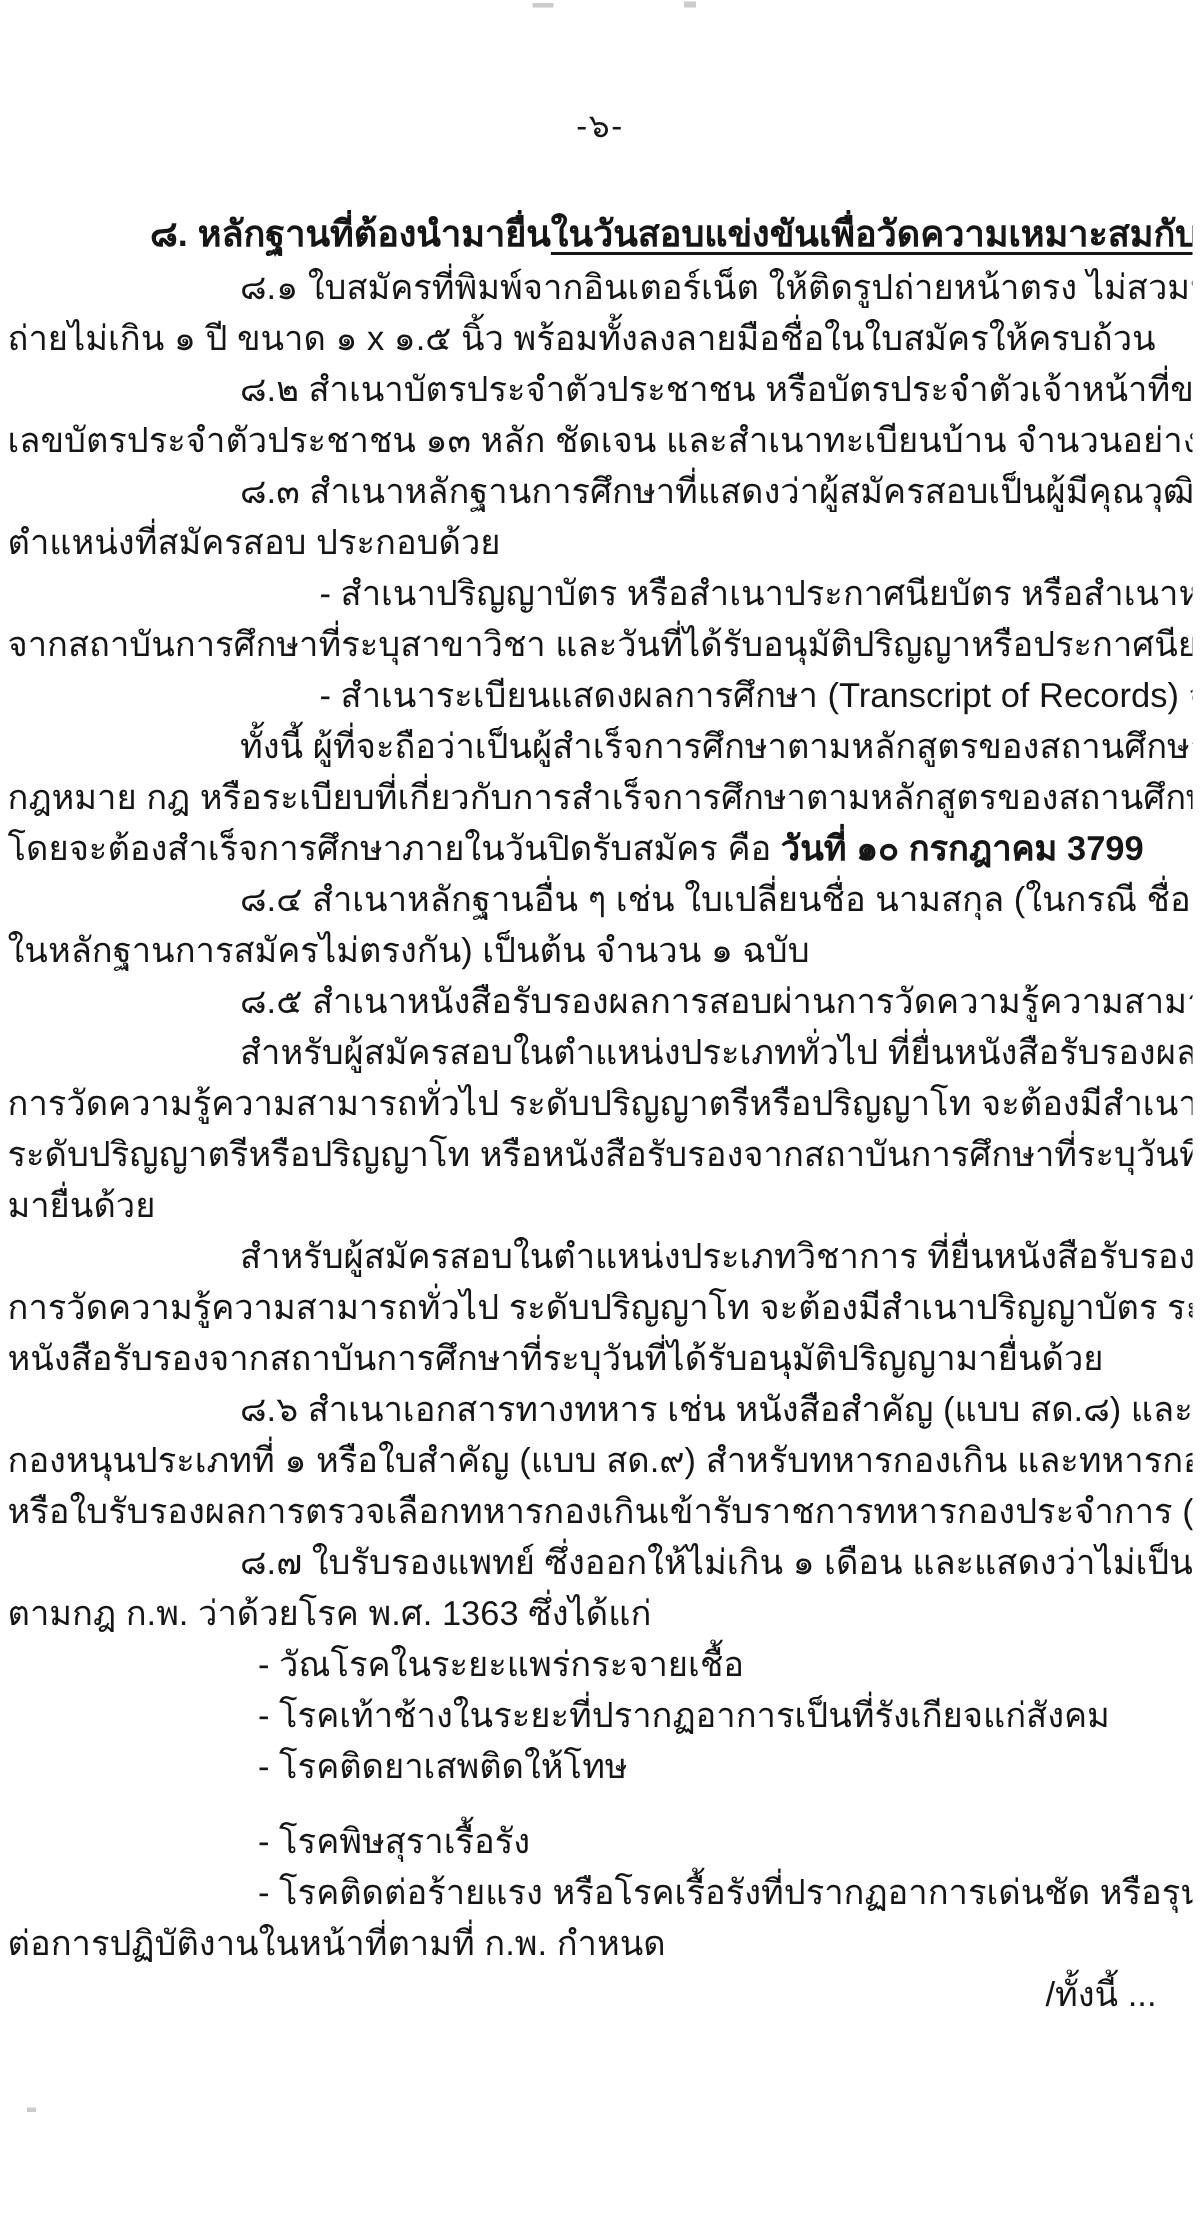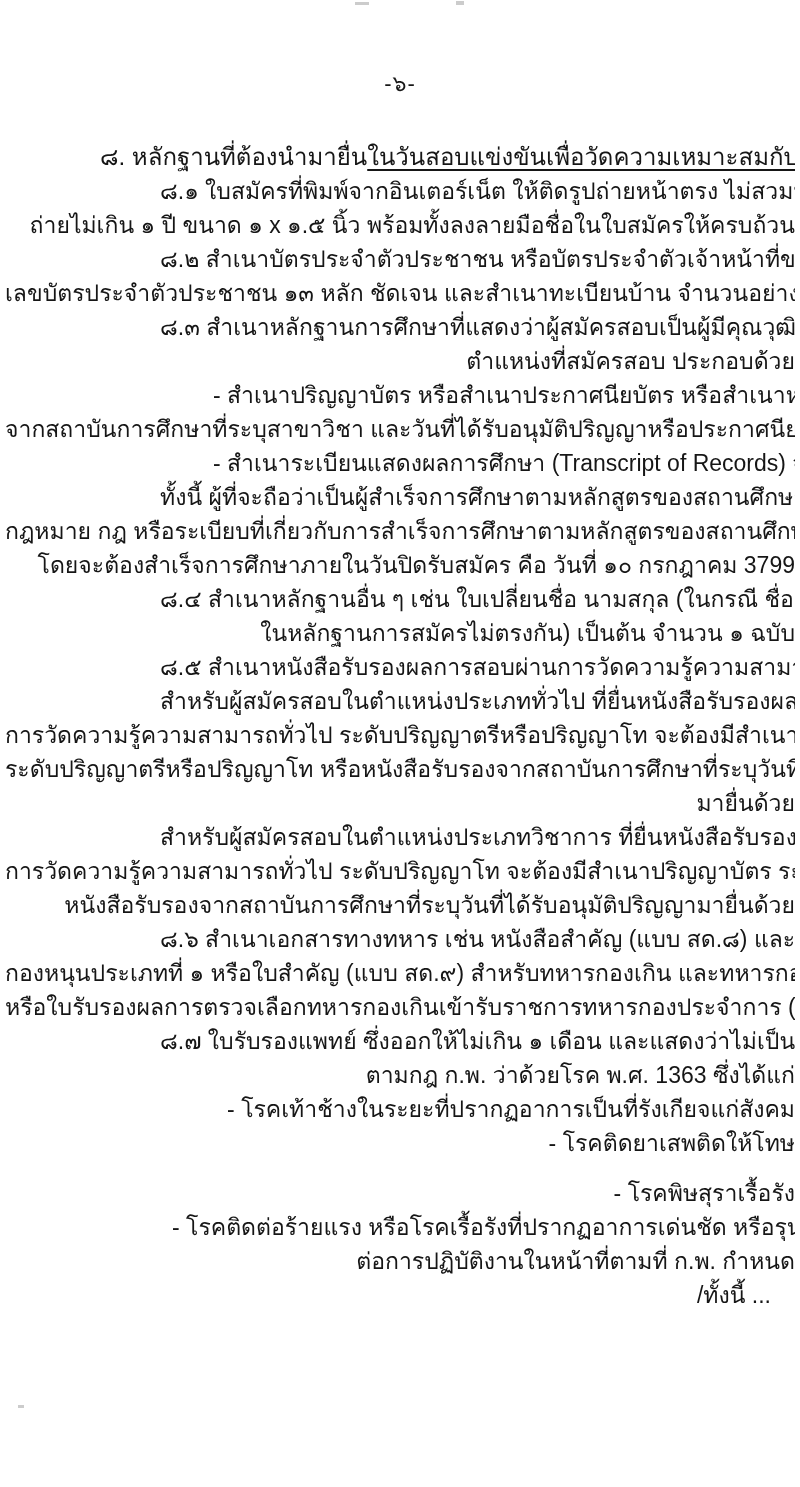--- a/index.html
+++ b/index.html
@@ -37,32 +37,32 @@
     top: 140px;
     left: 5px;
     width: 790px;
   }
   .line {
     height: 34px;
     line-height: 34px;
     font-size: 23px;
     white-space: nowrap;
     overflow: hidden;
-    text-align: right;
+    text-align: left;
   }
   .line.just {
     text-align: justify;
     text-align-last: justify;
   }
   .line.right {
     text-align: center;
     text-align-last: right;
     padding-right: 24px;
   }
-  .line span.b { font-weight: normal; }
+  .line span.b { font-weight: bold; }
   .line span.u { text-decoration: underline; text-underline-offset: 4px; }
   .line.heading { font-size: 24px; }
 </style>
 </head>
 <body>
 
 <div class="page">
 
   <div class="scan-artifact" style="left:355px;top:2px;width:14px;height:3px;"></div>
   <div class="scan-artifact" style="left:456px;top:1px;width:8px;height:4px;"></div>
@@ -92,20 +92,21 @@
       <div class="line just"><span>ระดับปริญญาตรีหรือปริญญาโท หรือหนังสือรับรองจากสถาบันการศึกษาที่ระบุวันที่ได้รับอนุมัติปริญญา</span></div>
       <div class="line"><span>มายื่นด้วย</span></div>
       <div class="line just" style="padding-left: 155px;"><span>สำหรับผู้สมัครสอบในตำแหน่งประเภทวิชาการ ที่ยื่นหนังสือรับรองผลการสอบผ่าน</span></div>
       <div class="line just"><span>การวัดความรู้ความสามารถทั่วไป ระดับปริญญาโท จะต้องมีสำเนาปริญญาบัตร ระดับปริญญาโท หรือ</span></div>
       <div class="line"><span>หนังสือรับรองจากสถาบันการศึกษาที่ระบุวันที่ได้รับอนุมัติปริญญามายื่นด้วย</span></div>
       <div class="line just" style="padding-left: 155px;"><span>๘.๖ สำเนาเอกสารทางทหาร เช่น หนังสือสำคัญ (แบบ สด.๘) และสมุดประจำทหาร</span></div>
       <div class="line just"><span>กองหนุนประเภทที่ ๑ หรือใบสำคัญ (แบบ สด.๙) สำหรับทหารกองเกิน และทหารกองหนุนประเภทที่ ๒</span></div>
       <div class="line just"><span>หรือใบรับรองผลการตรวจเลือกทหารกองเกินเข้ารับราชการทหารกองประจำการ (แบบ สด.๔๓) จำนวน ๑ ฉบับ</span></div>
       <div class="line just" style="padding-left: 155px;"><span>๘.๗ ใบรับรองแพทย์ ซึ่งออกให้ไม่เกิน ๑ เดือน และแสดงว่าไม่เป็นโรคต้องห้าม</span></div>
       <div class="line"><span>ตามกฎ ก.พ. ว่าด้วยโรค พ.ศ. 1363 ซึ่งได้แก่</span></div>
+      <div class="line" style="padding-left: 167px;"><span>- วัณโรคในระยะแพร่กระจายเชื้อ</span></div>
       <div class="line" style="padding-left: 167px;"><span>- โรคเท้าช้างในระยะที่ปรากฏอาการเป็นที่รังเกียจแก่สังคม</span></div>
       <div class="line" style="padding-left: 167px;"><span>- โรคติดยาเสพติดให้โทษ</span></div>
       <div class="line" style="padding-left: 167px; margin-top: 16px;"><span>- โรคพิษสุราเรื้อรัง</span></div>
       <div class="line just" style="padding-left: 167px;"><span>- โรคติดต่อร้ายแรง หรือโรคเรื้อรังที่ปรากฏอาการเด่นชัด หรือรุนแรง และเป็นอุปสรรค</span></div>
       <div class="line"><span>ต่อการปฏิบัติงานในหน้าที่ตามที่ ก.พ. กำหนด</span></div>
       <div class="line right"><span>/ทั้งนี้ ...</span></div>
     </div>
 
 </div>
 

